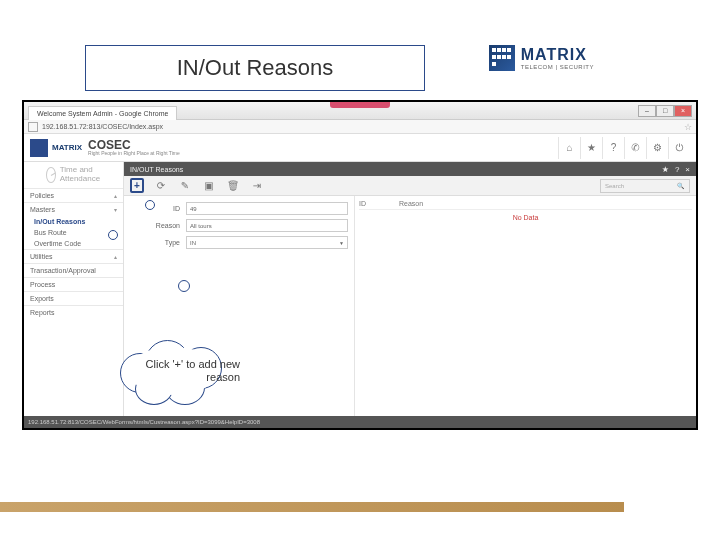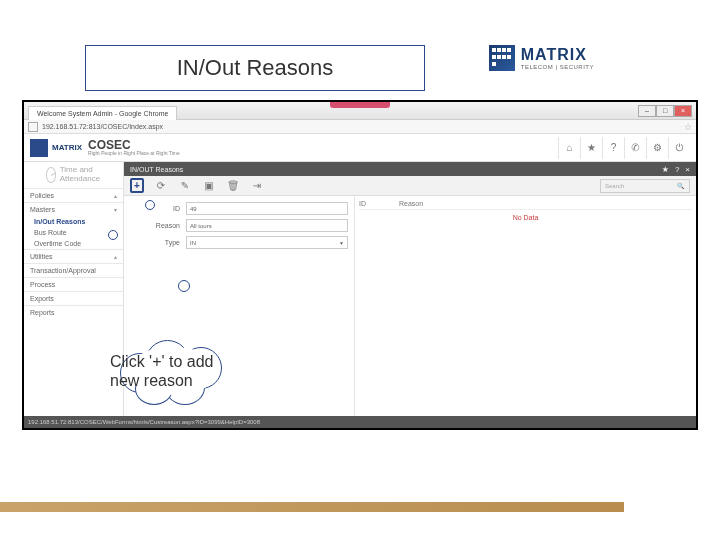--- a/index.html
+++ b/index.html
@@ -75,21 +75,21 @@
 .status-bar { position: absolute; bottom: 0; left: 0; right: 0; height: 12px; background: #555; color: #ccc; font-size: 6px; display: flex; align-items: center; padding: 0 4px; }
 
 .annotation-circle { position: absolute; border: 1.5px solid #2b4a8a; border-radius: 50%; background: transparent; }
 .ac1 { left: 145px; top: 200px; width: 10px; height: 10px; }
 .ac2 { left: 108px; top: 230px; width: 10px; height: 10px; }
 .ac3 { left: 178px; top: 280px; width: 12px; height: 12px; }
 
 .cloud { position: absolute; left: 110px; top: 335px; width: 130px; height: 72px; }
 .cloud-shape { position: absolute; inset: 0; }
 .cloud-shape span { position: absolute; background: #fff; border: 1.5px solid #2b4a8a; border-radius: 50%; }
-.cloud-txt { position: absolute; inset: 0; display: flex; align-items: center; justify-content: center; text-align: left; font-size: 16px; color: #333; line-height: 1.2; z-index: 2; }
+.cloud-txt { position: absolute; inset: 0; display: flex; align-items: center; justify-content: center; text-align: right; font-size: 11px; color: #333; line-height: 1.2; z-index: 2; }
 
 .footer-stripe { position: absolute; left: 0; right: 0; bottom: 28px; height: 10px; background: linear-gradient(90deg,#c9a36a,#b88d4e); }
 </style>
 </head>
 <body>
 
 <div class="slide">
 
   <div class="title-box">
     <span>IN/Out Reasons</span>

